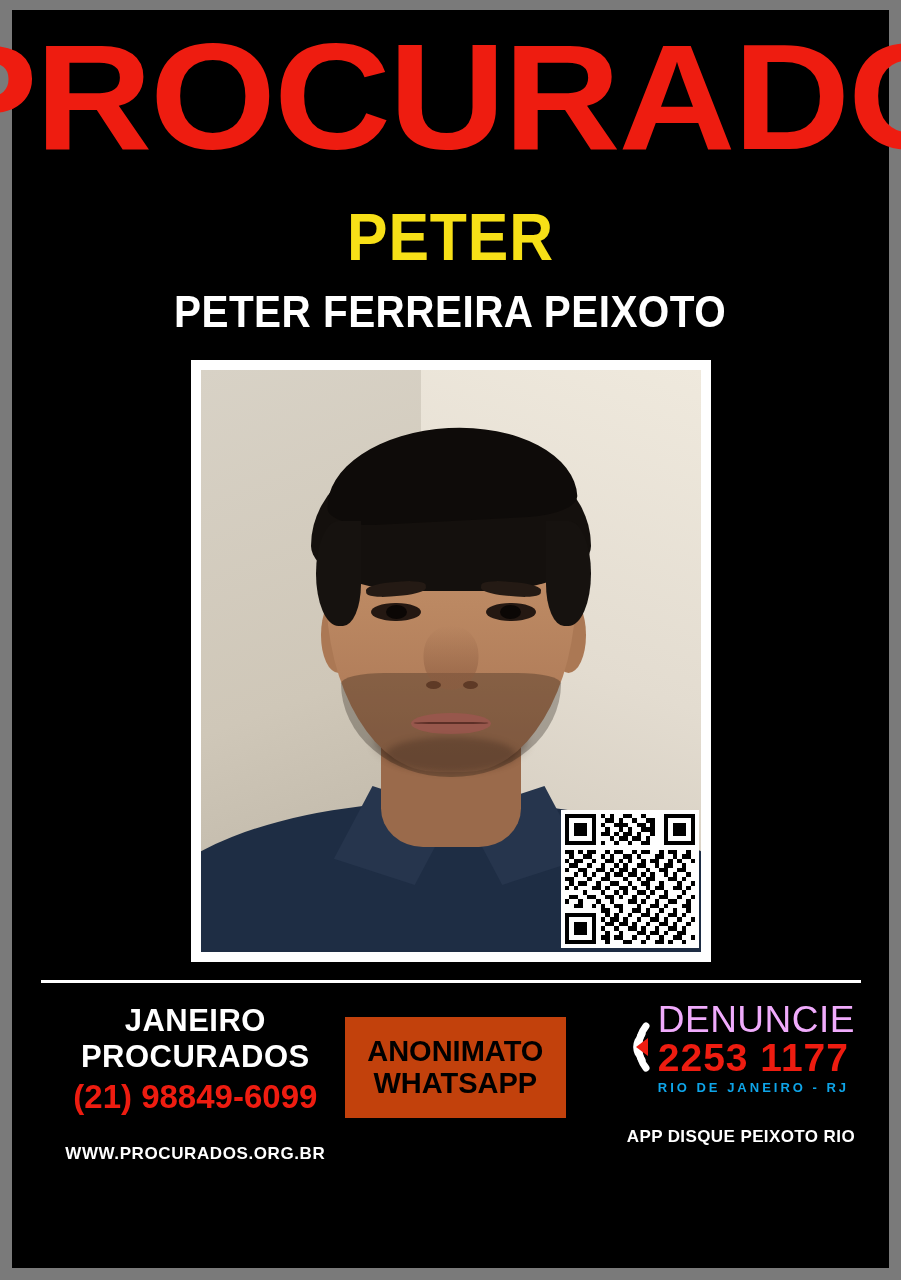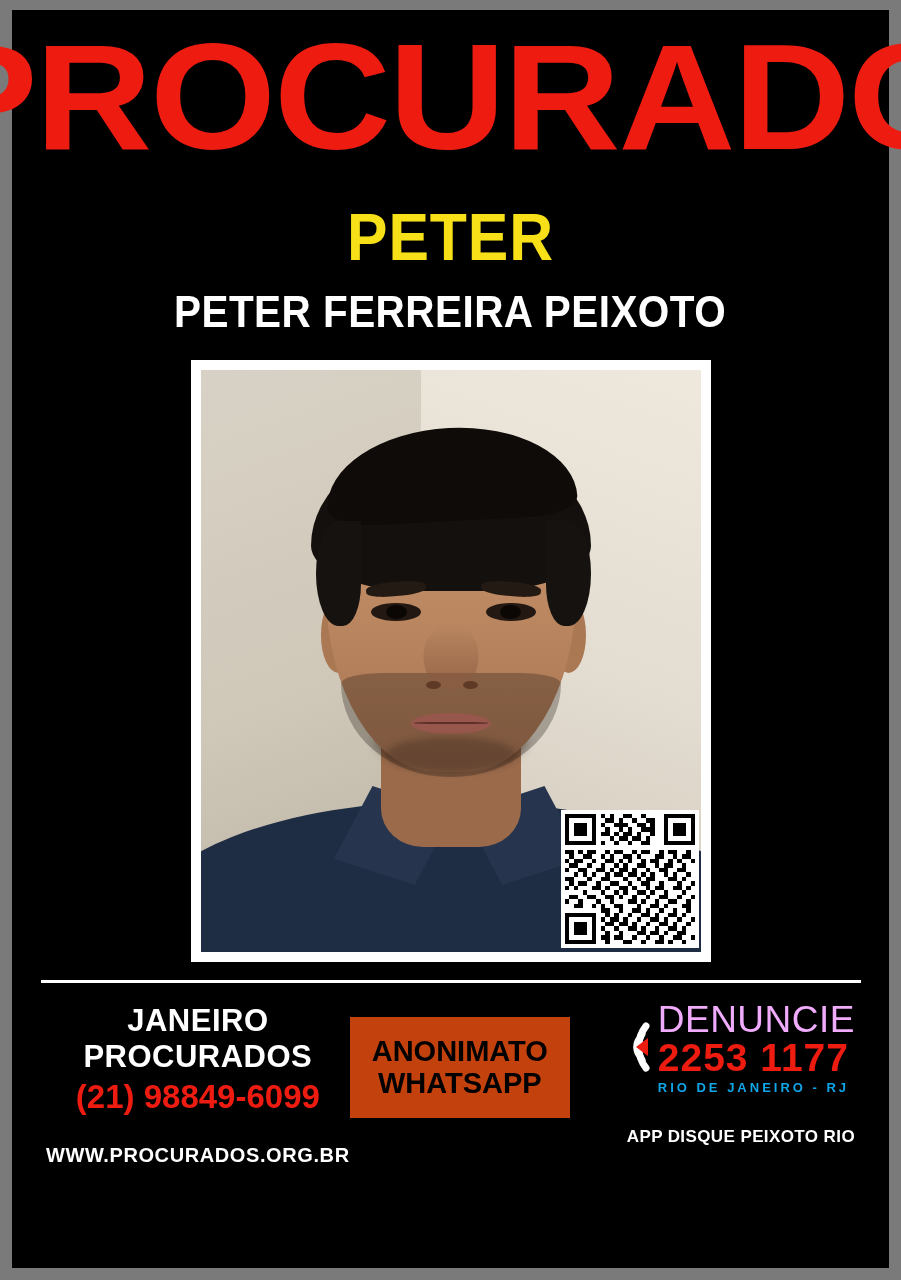--- a/index.html
+++ b/index.html
@@ -333,21 +333,21 @@
   .wa-phone {
     color: #ee1c10;
     font-weight: bold;
     font-size: 33px;
     line-height: 1.25;
     margin-top: 2px;
   }
   .site {
     color: #ffffff;
     font-weight: bold;
-    font-size: 20px;
+    font-size: 17px;
     letter-spacing: 0.6px;
     margin-top: 26px;
   }
 
   .anon-badge {
     background: #c2410c;
     color: #000000;
     font-weight: bold;
     font-size: 29px;
     line-height: 1.12;

